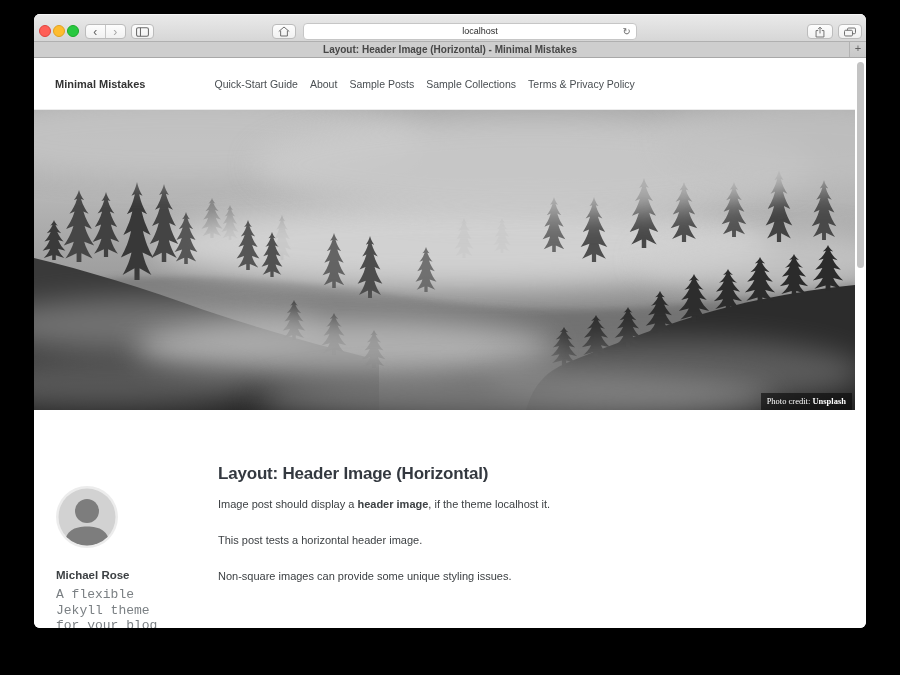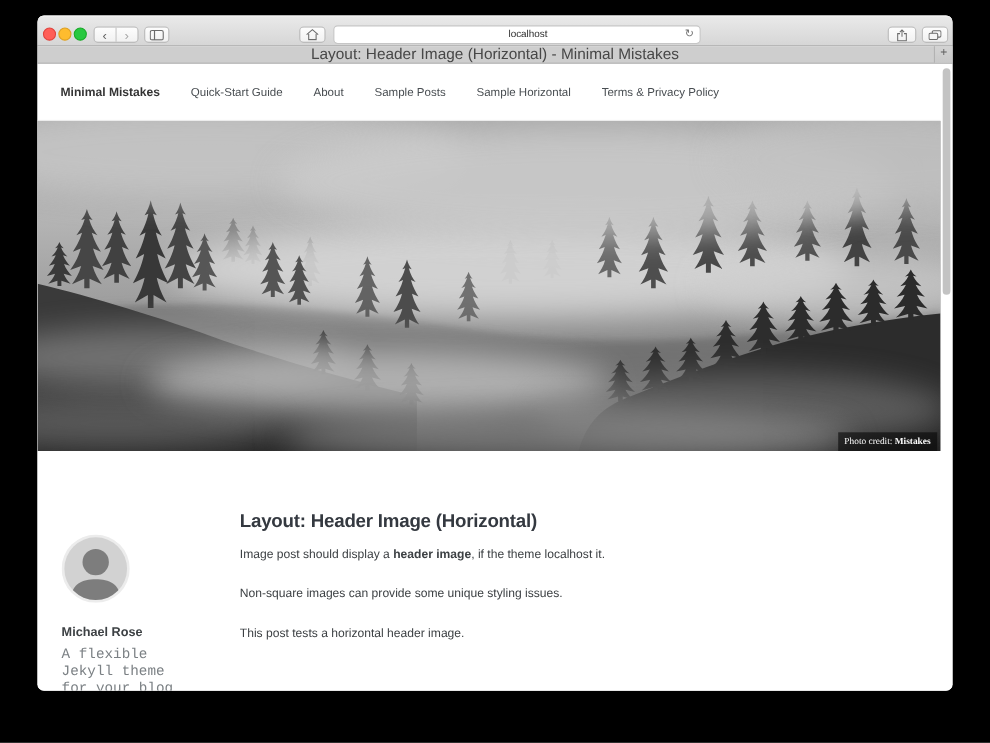--- a/index.html
+++ b/index.html
@@ -31,37 +31,37 @@
   .homebtn { left:238px; width:24px; }
   .urlfield { position:absolute; left:269px; top:9px; width:334px; height:17px; background:#fff;
               border:1px solid #c6c6c6; border-radius:4px; font-size:9px; color:#2b2b2b;
               text-align:center; line-height:15px;padding-left:20px; }
   .urlfield .refresh { position:absolute; right:5px; top:0; font-size:10px; line-height:15px; color:#6e6e6e; }
   .sharebtn { left:773px; width:26px; }
   .tabsbtn  { left:804px; width:24px; }
 
   
   .tabbar { position:relative; height:16px; background:#cecece; border-bottom:1px solid #a8a8a8; }
-  .tabtitle { display:block; font-size:14px; color:#474747; text-align:center; line-height:15px;
-              white-space:nowrap; overflow:hidden; }
+  .tabtitle { display:block; font-size:10px; color:#474747; text-align:center; line-height:15px;
+              white-space:nowrap; overflow:hidden;font-weight:bold; }
   .plusbtn { position:absolute; right:0; top:0; width:17px; height:15px; border-left:1px solid #b2b2b2;
              color:#5f5f5f; font-size:11px; line-height:13px; text-align:center;
              background:linear-gradient(#d3d3d3,#c9c9c9); }
 
   
   .content { position:relative; height:570px; background:#fff; overflow:hidden; }
   .scroll-thumb { position:absolute; top:4px; right:2px; width:7px; height:206px; border-radius:4px;
                   background:#c3c3c3; z-index:9; }
   .page { margin-right:11px; }
 
   
   .masthead { height:52px; border-bottom:1px solid #ececec; display:flex; align-items:center;
               padding-left:21px; }
   .site-title { font-size:11px; font-weight:bold; color:#343434; cursor:pointer; }
-  .nav { margin-left:28px; display:flex; gap:28px; }
+  .nav { margin-left:69px; display:flex; gap:12px; }
   .nav a { font-size:10.5px; color:#494e52; text-decoration:none; cursor:pointer; }
 
   
   .hero { position:relative; height:300px; overflow:hidden; background:#9a9a9a; }
   .hero svg { display:block; width:100%; height:100%; }
   .credit { position:absolute; right:3px; bottom:0; background:rgba(8,8,8,.62); color:#fff;
             font-family:"Liberation Serif","DejaVu Serif",serif; font-size:8.5px; padding:3px 6px 4px; }
   .credit b { font-weight:bold; }
 
   
@@ -147,21 +147,21 @@
       <div class="scroll-thumb"></div>
 
       <div class="page">
 
         <div class="masthead">
           <span class="site-title">Minimal Mistakes</span>
           <div class="nav">
             <a>Quick-Start Guide</a>
             <a>About</a>
             <a>Sample Posts</a>
-            <a>Sample Horizontal</a>
+            <a>Sample Collections</a>
             <a>Terms &amp; Privacy Policy</a>
           </div>
         </div>
 
         <div class="hero">
           <svg viewBox="0 0 821 300" preserveAspectRatio="none">
             <defs>
               <linearGradient id="sky" x1="0" y1="0" x2="0" y2="1">
                 <stop offset="0" stop-color="#a8a8a8"></stop>
                 <stop offset="0.3" stop-color="#b4b4b4"></stop>
@@ -238,21 +238,21 @@
             <ellipse cx="640" cy="262" rx="190" ry="34" fill="#969696" opacity="0.45" filter="url(#fog)"></ellipse>
             <ellipse cx="70" cy="275" rx="150" ry="24" fill="#8a8a8a" opacity="0.45" filter="url(#fog)"></ellipse>
             <ellipse cx="480" cy="288" rx="260" ry="26" fill="#a5a5a5" opacity="0.55" filter="url(#fog)"></ellipse>
 
             <ellipse cx="150" cy="28" rx="240" ry="42" fill="#c6c6c6" opacity="0.85" filter="url(#fog)"></ellipse>
             <ellipse cx="500" cy="55" rx="280" ry="50" fill="#cccccc" opacity="0.8" filter="url(#fog)"></ellipse>
             <ellipse cx="770" cy="35" rx="150" ry="45" fill="#c2c2c2" opacity="0.8" filter="url(#fog)"></ellipse>
           </svg>
           <div class="credit">
             <span>Photo credit:</span>
-            <b>Mistakes</b>
+            <b>Unsplash</b>
           </div>
         </div>
 
         <div class="row">
 
           <div class="sidebar">
             <div class="avatar">
               <svg viewBox="0 0 62 62" width="62" height="62">
                 <defs>
                     <clipPath id="avclip">
@@ -271,22 +271,22 @@
             <div class="author-bio">A flexible Jekyll theme for your blog or site with a minimalist aesthetic.</div>
           </div>
 
           <div class="main">
 
             <h1 class="page-title">Layout: Header Image (Horizontal)</h1>
 
 
             <div class="article">
               <p><span>Image post should display a </span><b>header image</b><span>, if the theme localhost it.</span></p>
+              <p><span>This post tests a horizontal header image.</span><b></b><span></span></p>
               <p><span>Non-square images can provide some unique styling issues.</span><b></b><span></span></p>
-              <p><span>This post tests a horizontal header image.</span><b></b><span></span></p>
             </div>
           </div>
         </div>
 
       </div>
     </div>
   </div>
 </div>
 
 </body></html>

